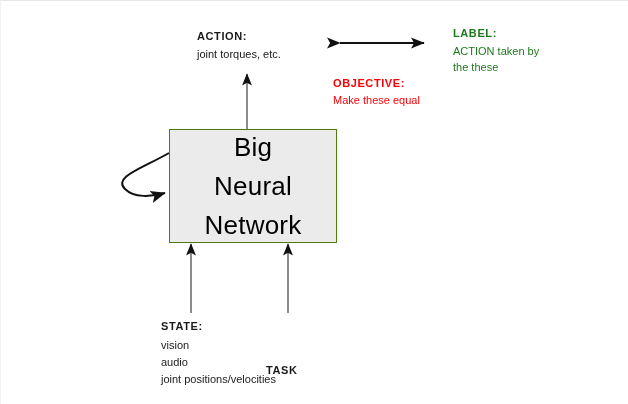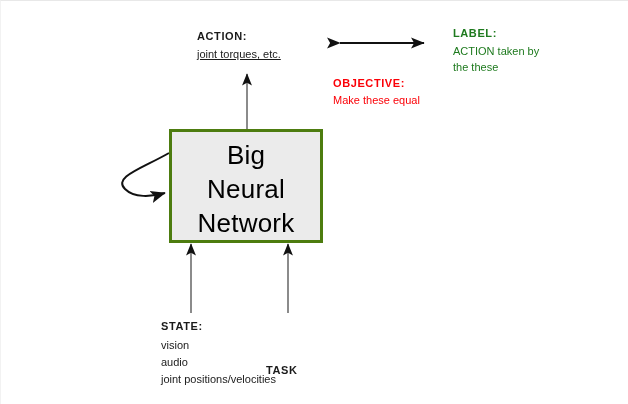--- a/index.html
+++ b/index.html
@@ -32,29 +32,29 @@
     letter-spacing: 0.6px;
   }
   .green { color: #1e7a1e; }
   .red   { color: #fb0007; }
 
   
   #nn-box {
     position: absolute;
     left: 168px;
     top: 128px;
-    width: 154px;
+    width: 168px;
     height: 114px;
     background: #ebebeb;
-    border: 3px solid #4d7c0f;
+    border: 1px solid #4d7c0f;
     box-sizing: border-box;
     display: flex;
     flex-direction: column;
     align-items: center;
-    justify-content: flex-end;
+    justify-content: space-between;
   }
   #nn-box .nn-line {
     font-size: 26px;
     line-height: 34px;
     color: #000000;
     letter-spacing: 0.2px;
   }
 
   
   #arrows {
@@ -141,21 +141,21 @@
     </g>
   </svg>
 
   <div id="nn-box">
     <div class="nn-line">Big</div>
     <div class="nn-line">Neural</div>
     <div class="nn-line">Network</div>
   </div>
 
   <div class="txt head" style="left:196px; top:27px;">ACTION:</div>
-  <div class="txt" style="left:196px; top:45px;text-decoration:underline;">joint torques, etc.</div>
+  <div class="txt" style="left:196px; top:45px;">joint torques, etc.</div>
 
   <div class="txt head green" style="left:452px; top:24px;">LABEL:</div>
   <div class="txt green" style="left:452px; top:42px;">ACTION taken by</div>
   <div class="txt green" style="left:452px; top:58px;">the these</div>
 
   <div class="txt head red" style="left:332px; top:74px;">OBJECTIVE:</div>
   <div class="txt red" style="left:332px; top:91px;">Make these equal</div>
 
   <div class="txt head" style="left:160px; top:317px;">STATE:</div>
   <div class="txt" style="left:160px; top:336px;">vision</div>

